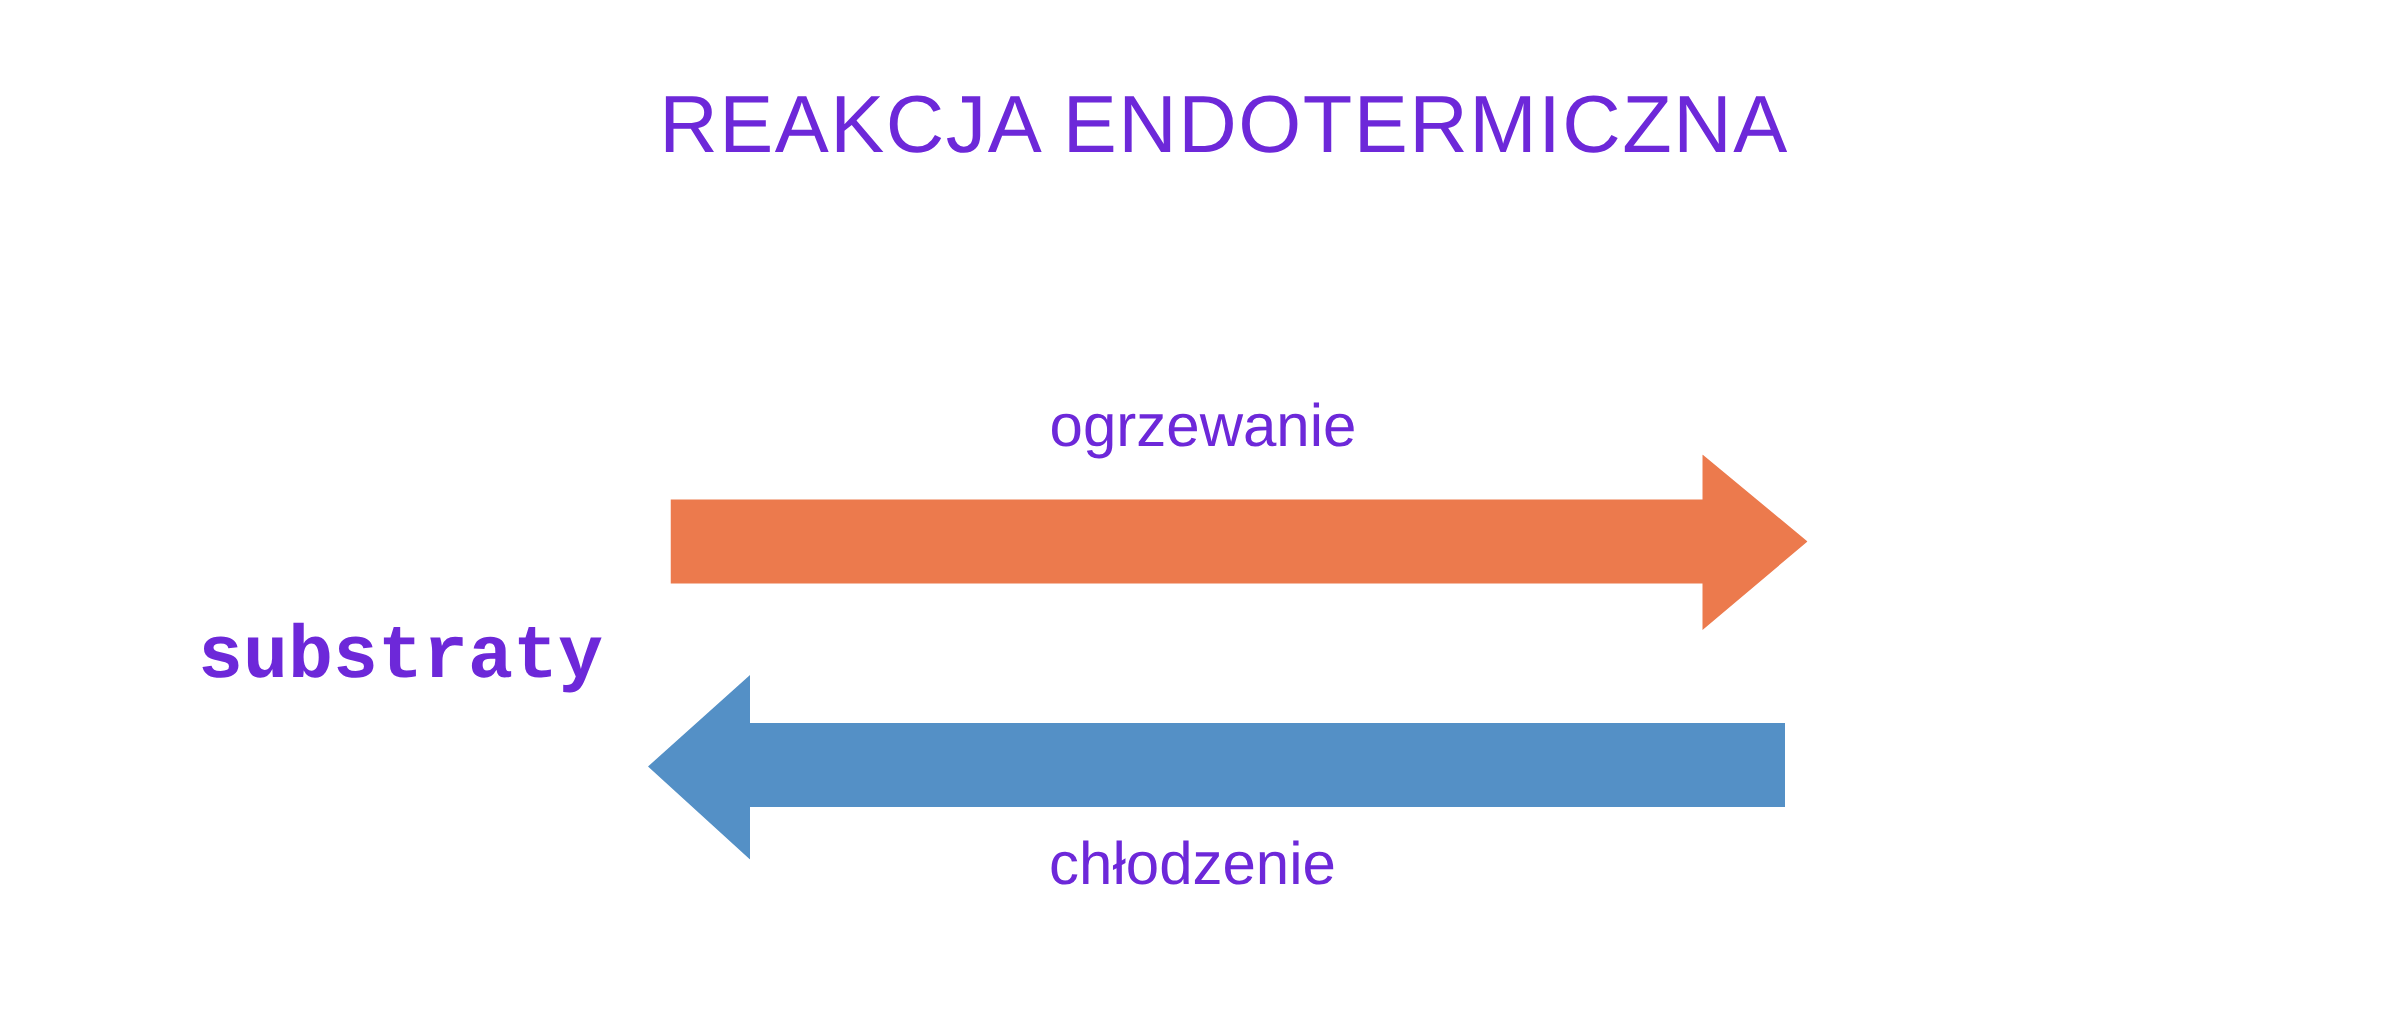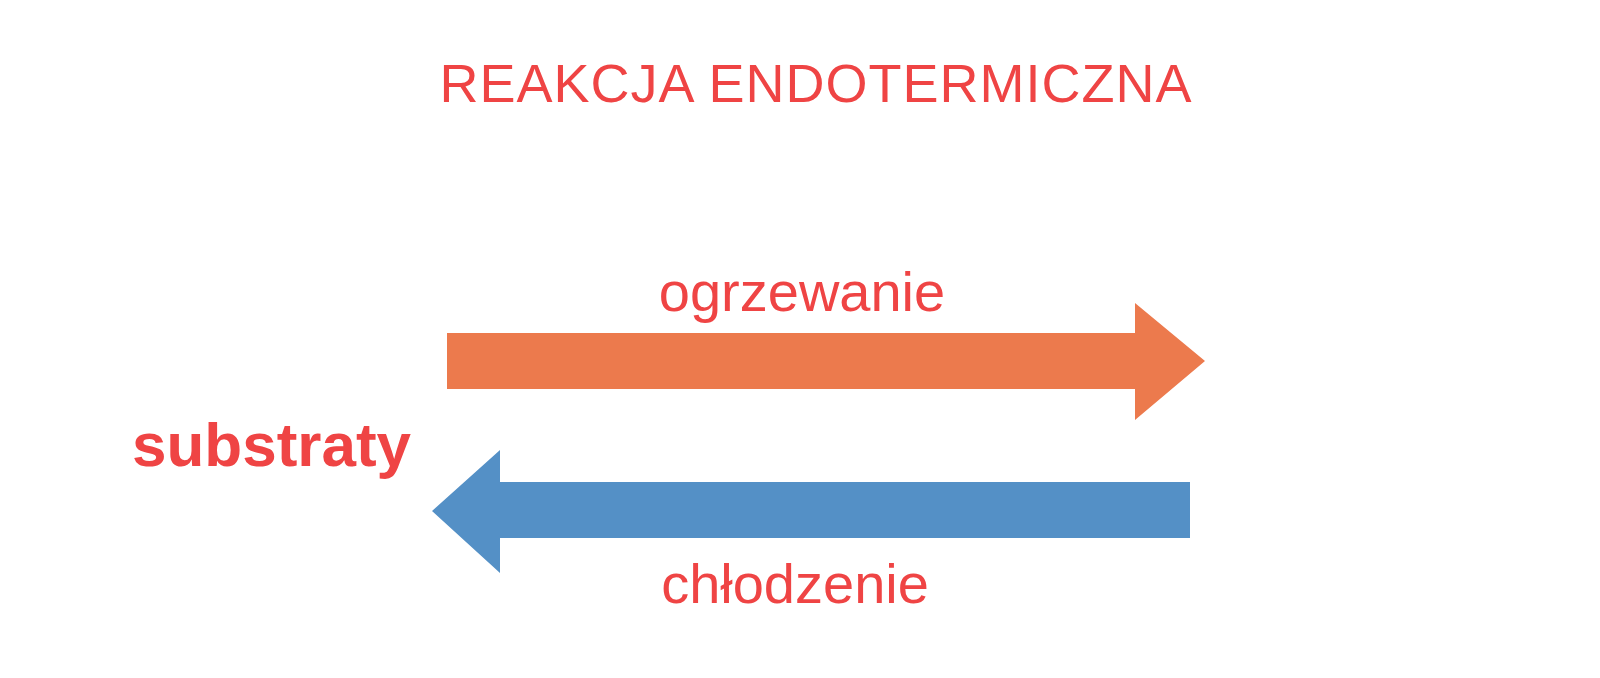--- a/index.html
+++ b/index.html
@@ -7,43 +7,44 @@
     padding: 0;
     background: #ffffff;
   }
   .canvas {
     position: relative;
     width: 1600px;
     height: 678px;
     background: #ffffff;
     overflow: hidden;
     font-family: "Liberation Sans", sans-serif;
-    color: #ef4444;
+    color: #6d28d9;
   }
   .abs { position: absolute; }
   .diagram-title {
     top: 56px;
     left: 816px;
     transform: translateX(-50%);
     font-size: 54px;
     line-height: 1;
     font-weight: 400;
     letter-spacing: 1px;
     white-space: nowrap;
   }
   .side-label {
-    font-size: 62px;
+    font-size: 50px;
     line-height: 1;
     font-weight: 700;
     white-space: nowrap;
+    font-family: Liberation Mono, monospace;
   }
   .side-label.left  { top: 414px; left: 132px; }
   .side-label.right { top: 414px; left: 1225px; }
   .arrow-label {
-    font-size: 56px;
+    font-size: 40px;
     line-height: 1;
     font-weight: 400;
     white-space: nowrap;
     transform: translateX(-50%);
   }
   .arrow-label.top    { top: 264px; left: 802px; }
   .arrow-label.bottom { top: 556px; left: 795px; text-align: center; }
   .arrow-svg { display: block; }
   .forward-arrow { top: 303px; left: 447px; }
   .reverse-arrow { top: 450px; left: 432px; }

